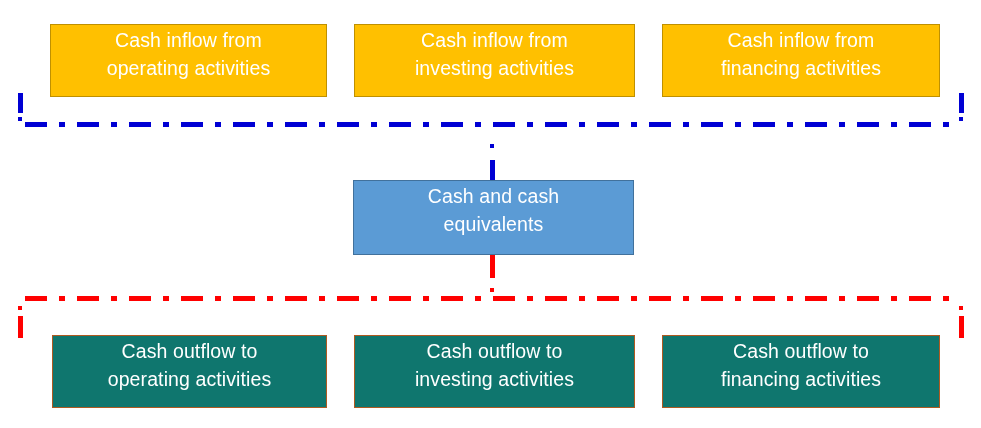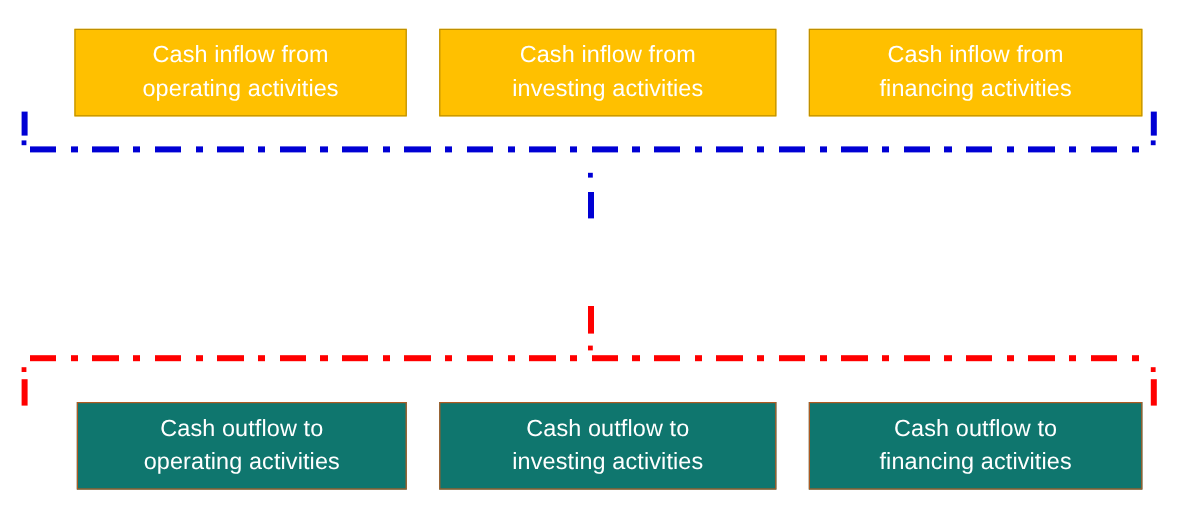--- a/index.html
+++ b/index.html
@@ -15,30 +15,29 @@
     position: relative;
     width: 981px;
     height: 428px;
     background: #ffffff;
     overflow: hidden;
   }
   .node-box {
     position: absolute;
     box-sizing: border-box;
     display: flex;
-    align-items: center;
+    align-items: flex-start;
     justify-content: center;
     text-align: center;
     color: #ffffff;
     font-size: 19.5px;
     line-height: 1.42;
     letter-spacing: 0.1px;
-    padding: 19px 8px;
+    padding: 2px 8px;
     white-space: pre-line;
-    margin-left: 12px;
   }
   .node-inflow {
     background: #FFC000;
     border: 1px solid #BF9000;
   }
   .node-outflow {
     background: #0f766e;
     border: 1px solid #AE5A21;
   }
   .node-central {
@@ -106,20 +105,24 @@
   <div class="corner-dot blue" style="left:18px; top:117px;"></div>
 
   <div class="rail-dashdot blue" style="left:25px; top:122px; width:932px;"></div>
 
   <div class="corner-dot blue" style="left:959px; top:117px;"></div>
   <div class="tick blue" style="left:959px; top:93px; height:20px;"></div>
 
   <div class="corner-dot blue" style="left:490px; top:144px;"></div>
   <div class="tick blue" style="left:490px; top:160px; height:22px;"></div>
 
+  <div class="node-box node-central" style="left:353px; top:180px; width:281px; height:75px;">
+    <span>Cash and cash
+equivalents</span>
+  </div>
 
   <div class="tick red" style="left:490px; top:255px; height:23px;"></div>
   <div class="corner-dot red" style="left:490px; top:288px;"></div>
 
   <div class="corner-dot red" style="left:18px; top:306px;"></div>
   <div class="rail-dashdot red" style="left:25px; top:296px; width:932px;"></div>
   <div class="corner-dot red" style="left:959px; top:306px;"></div>
 
   <div class="tick red" style="left:18px; top:316px; height:22px;"></div>
   <div class="tick red" style="left:959px; top:316px; height:22px;"></div>

